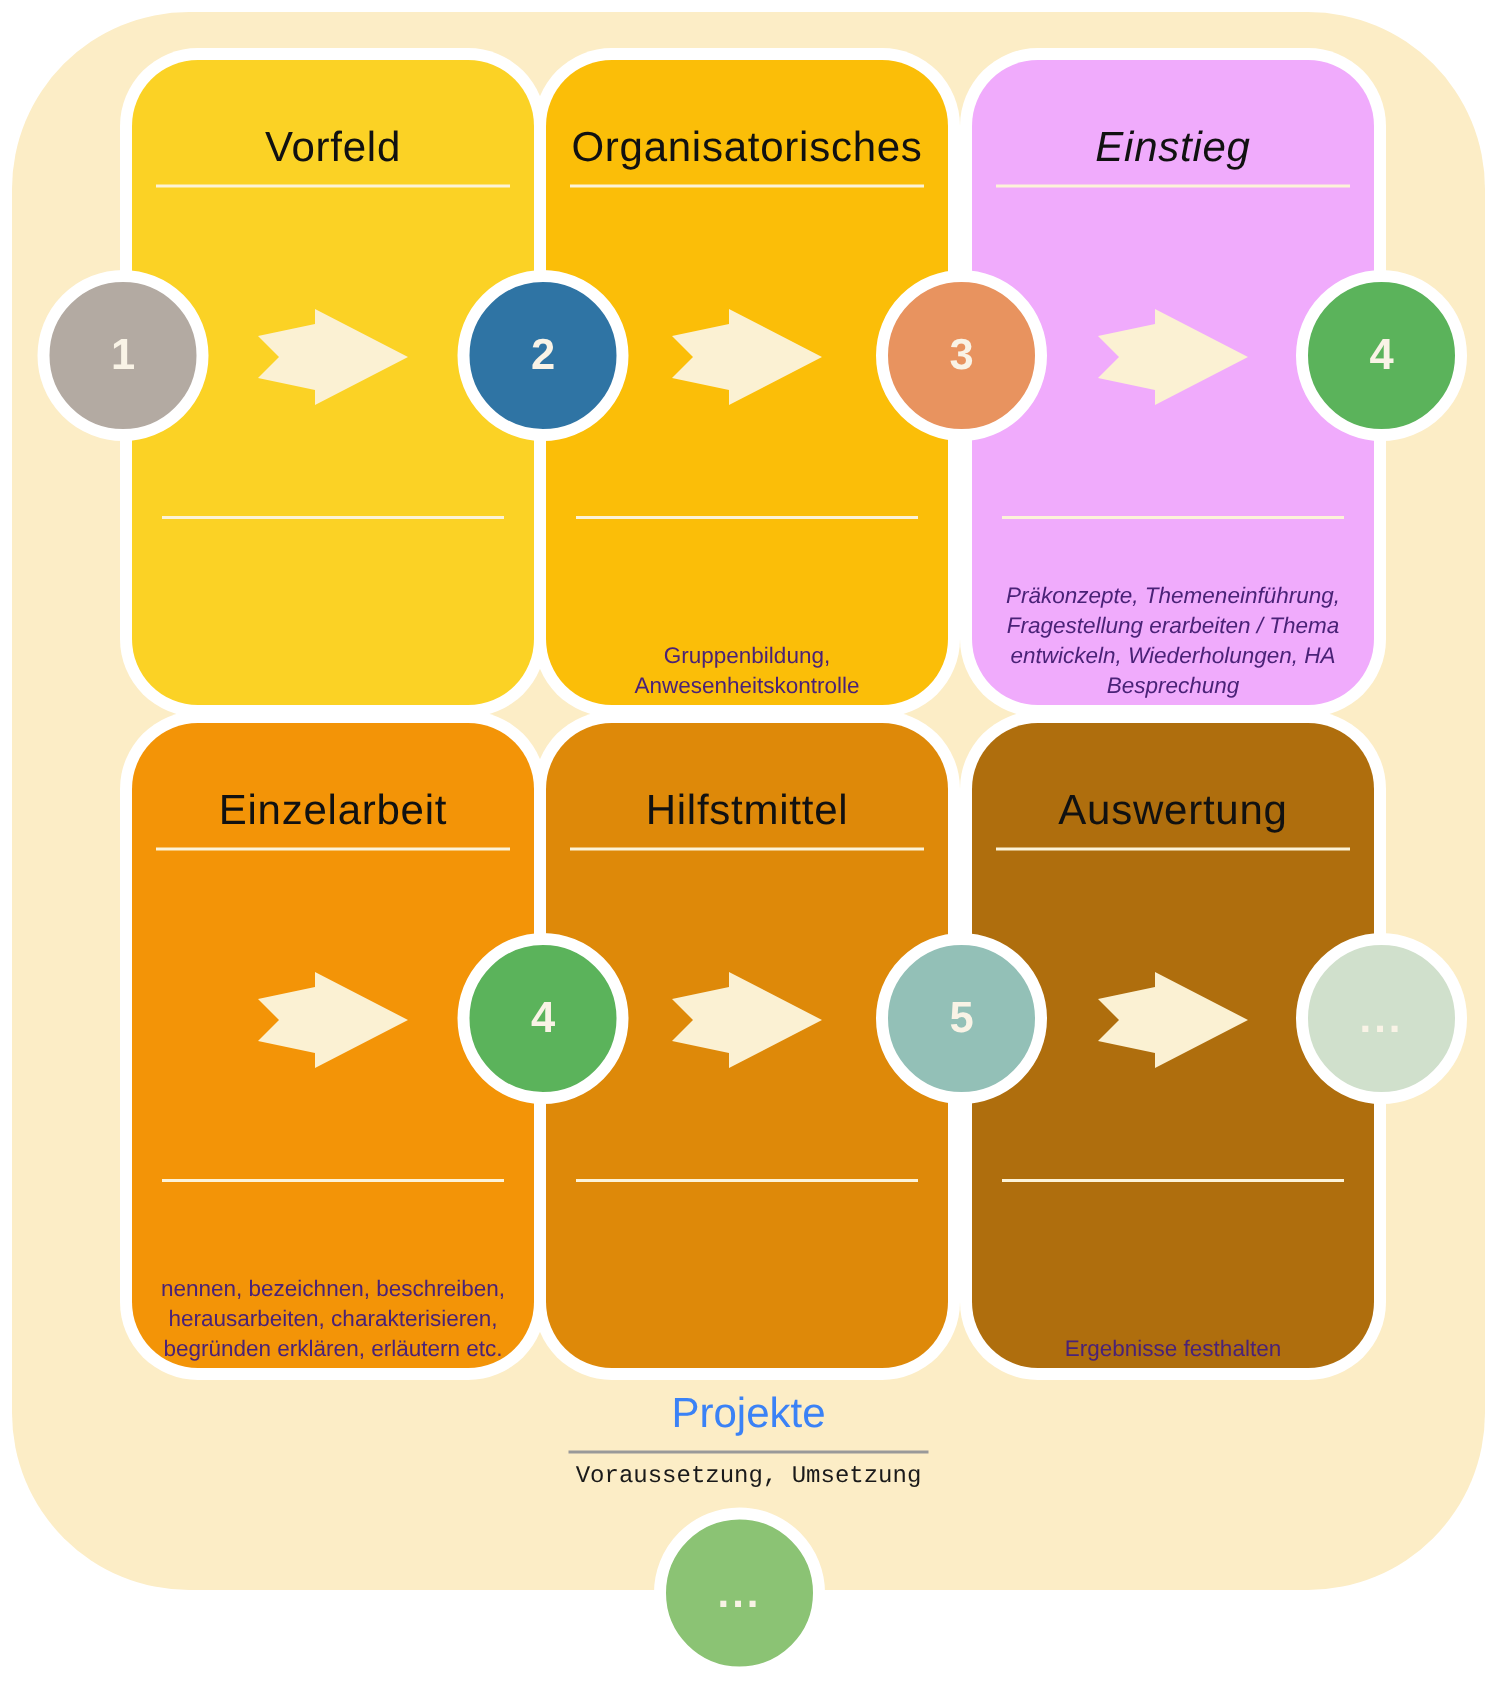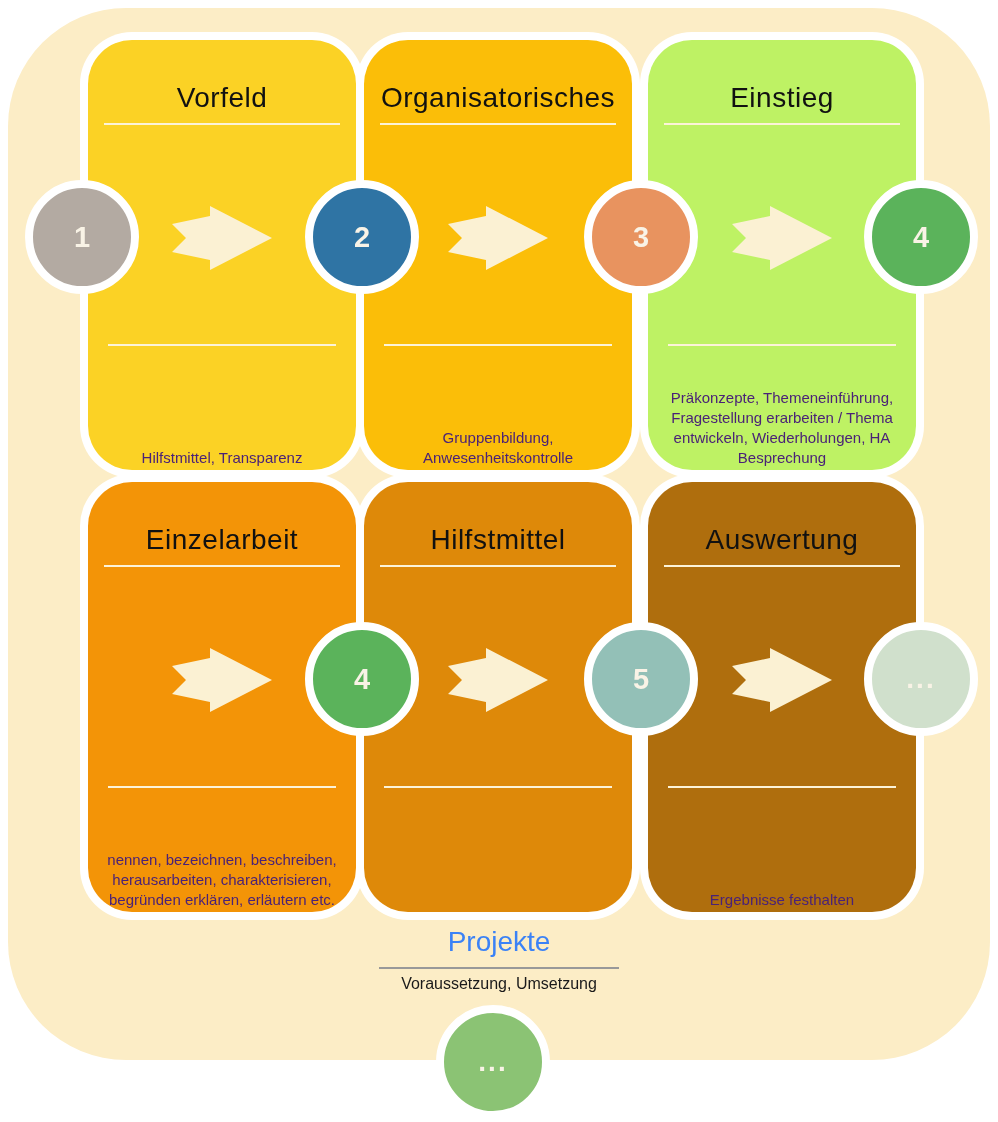--- a/index.html
+++ b/index.html
@@ -52,55 +52,52 @@
   .footer-title {
     position:absolute; top:926px; left:0; right:0; text-align:center;
     font-size:28px; color:#3b82f6; z-index:2;
   }
   .footer-rule {
     position:absolute; top:967px; left:379px; width:240px; height:2px;
     background:#999999; z-index:2;
   }
   .footer-subtitle {
     position:absolute; top:975px; left:0; right:0; text-align:center;
-    font-size:16px; color:#1a1a1a; z-index:2;
+    font-size:16px; color:#1a1a1a; z-index:2;font-family:Liberation Mono, monospace;
   }
   .footer-circle { top:1005px; left:436px; }
 </style>
 </head>
 <body>
 
 <div class="page">
   <div class="container"></div>
 
   <div class="card col1 row1" style="background: rgb(251, 210, 37);">
     <div class="card-title">Vorfeld</div>
     <div class="title-rule"></div>
     <svg class="arrow" viewBox="0 0 100 64">
       <polygon points="0,18 38,10 38,0 100,32 38,64 38,54 0,46 14,32"></polygon>
     </svg>
     <div class="body-rule"></div>
-    <div class="card-body">
-        <span>Hilfstmittel, Transparenz</span>
-      </div>
   </div>
 
   <div class="card col2 row1" style="background: rgb(251, 190, 8);">
     <div class="card-title">Organisatorisches</div>
     <div class="title-rule"></div>
     <svg class="arrow" viewBox="0 0 100 64">
       <polygon points="0,18 38,10 38,0 100,32 38,64 38,54 0,46 14,32"></polygon>
     </svg>
     <div class="body-rule"></div>
     <div class="card-body">
         <span>Gruppenbildung, Anwesenheitskontrolle</span>
       </div>
   </div>
 
-  <div class="card col3 row1" style="background: #bef264;">
+  <div class="card col3 row1" style="background: #f0abfc; font-style: italic;">
     <div class="card-title">Einstieg</div>
     <div class="title-rule"></div>
     <svg class="arrow" viewBox="0 0 100 64">
       <polygon points="0,18 38,10 38,0 100,32 38,64 38,54 0,46 14,32"></polygon>
     </svg>
     <div class="body-rule"></div>
     <div class="card-body">
         <span>Präkonzepte, Themeneinführung, Fragestellung erarbeiten / Thema entwickeln, Wiederholungen, HA Besprechung</span>
       </div>
   </div>

